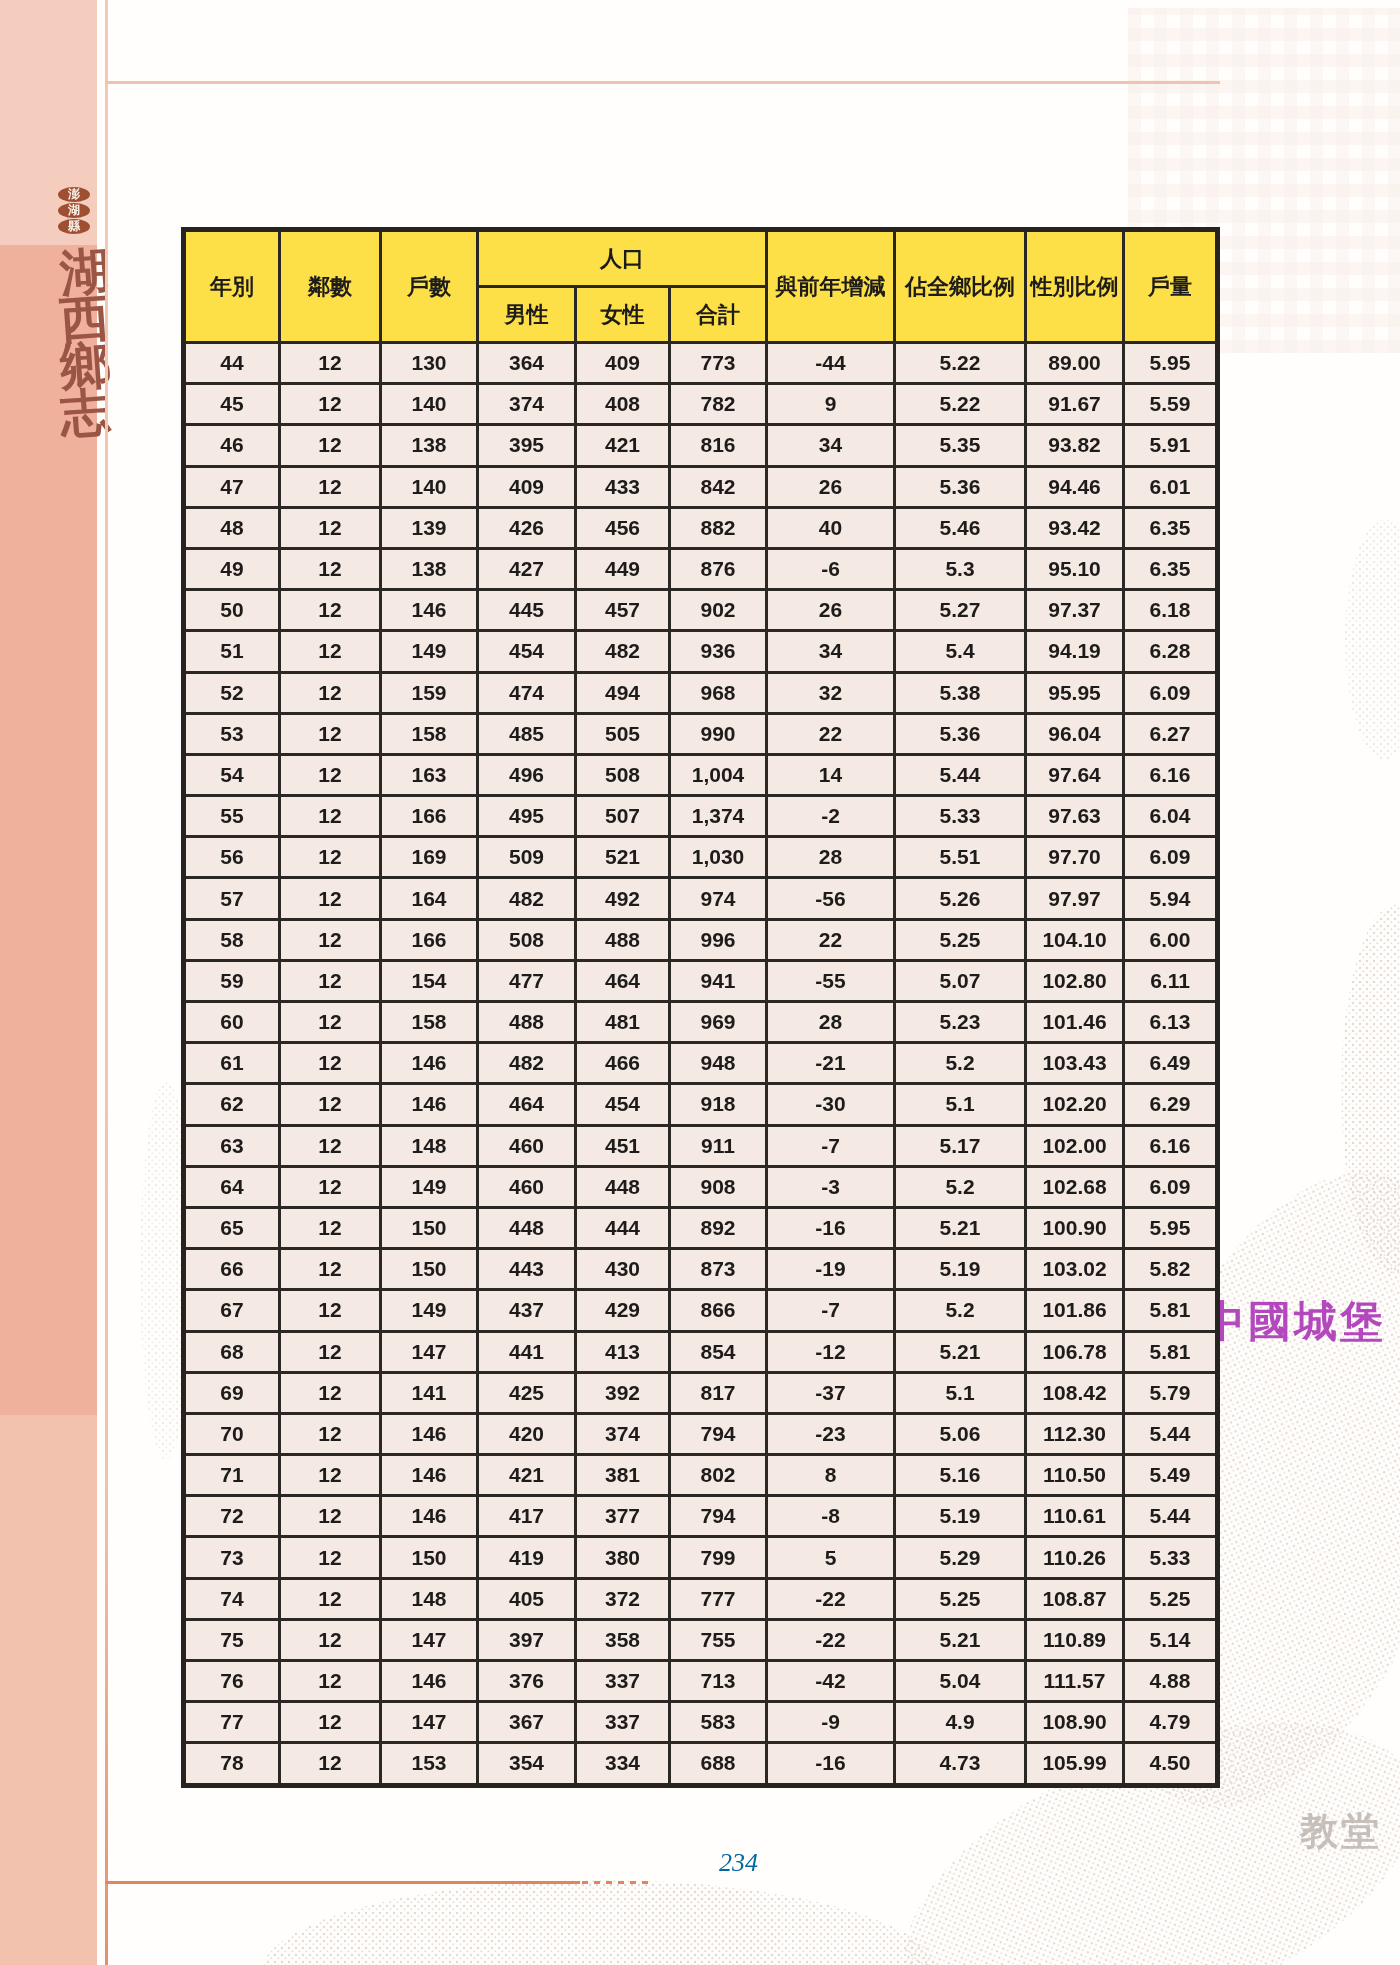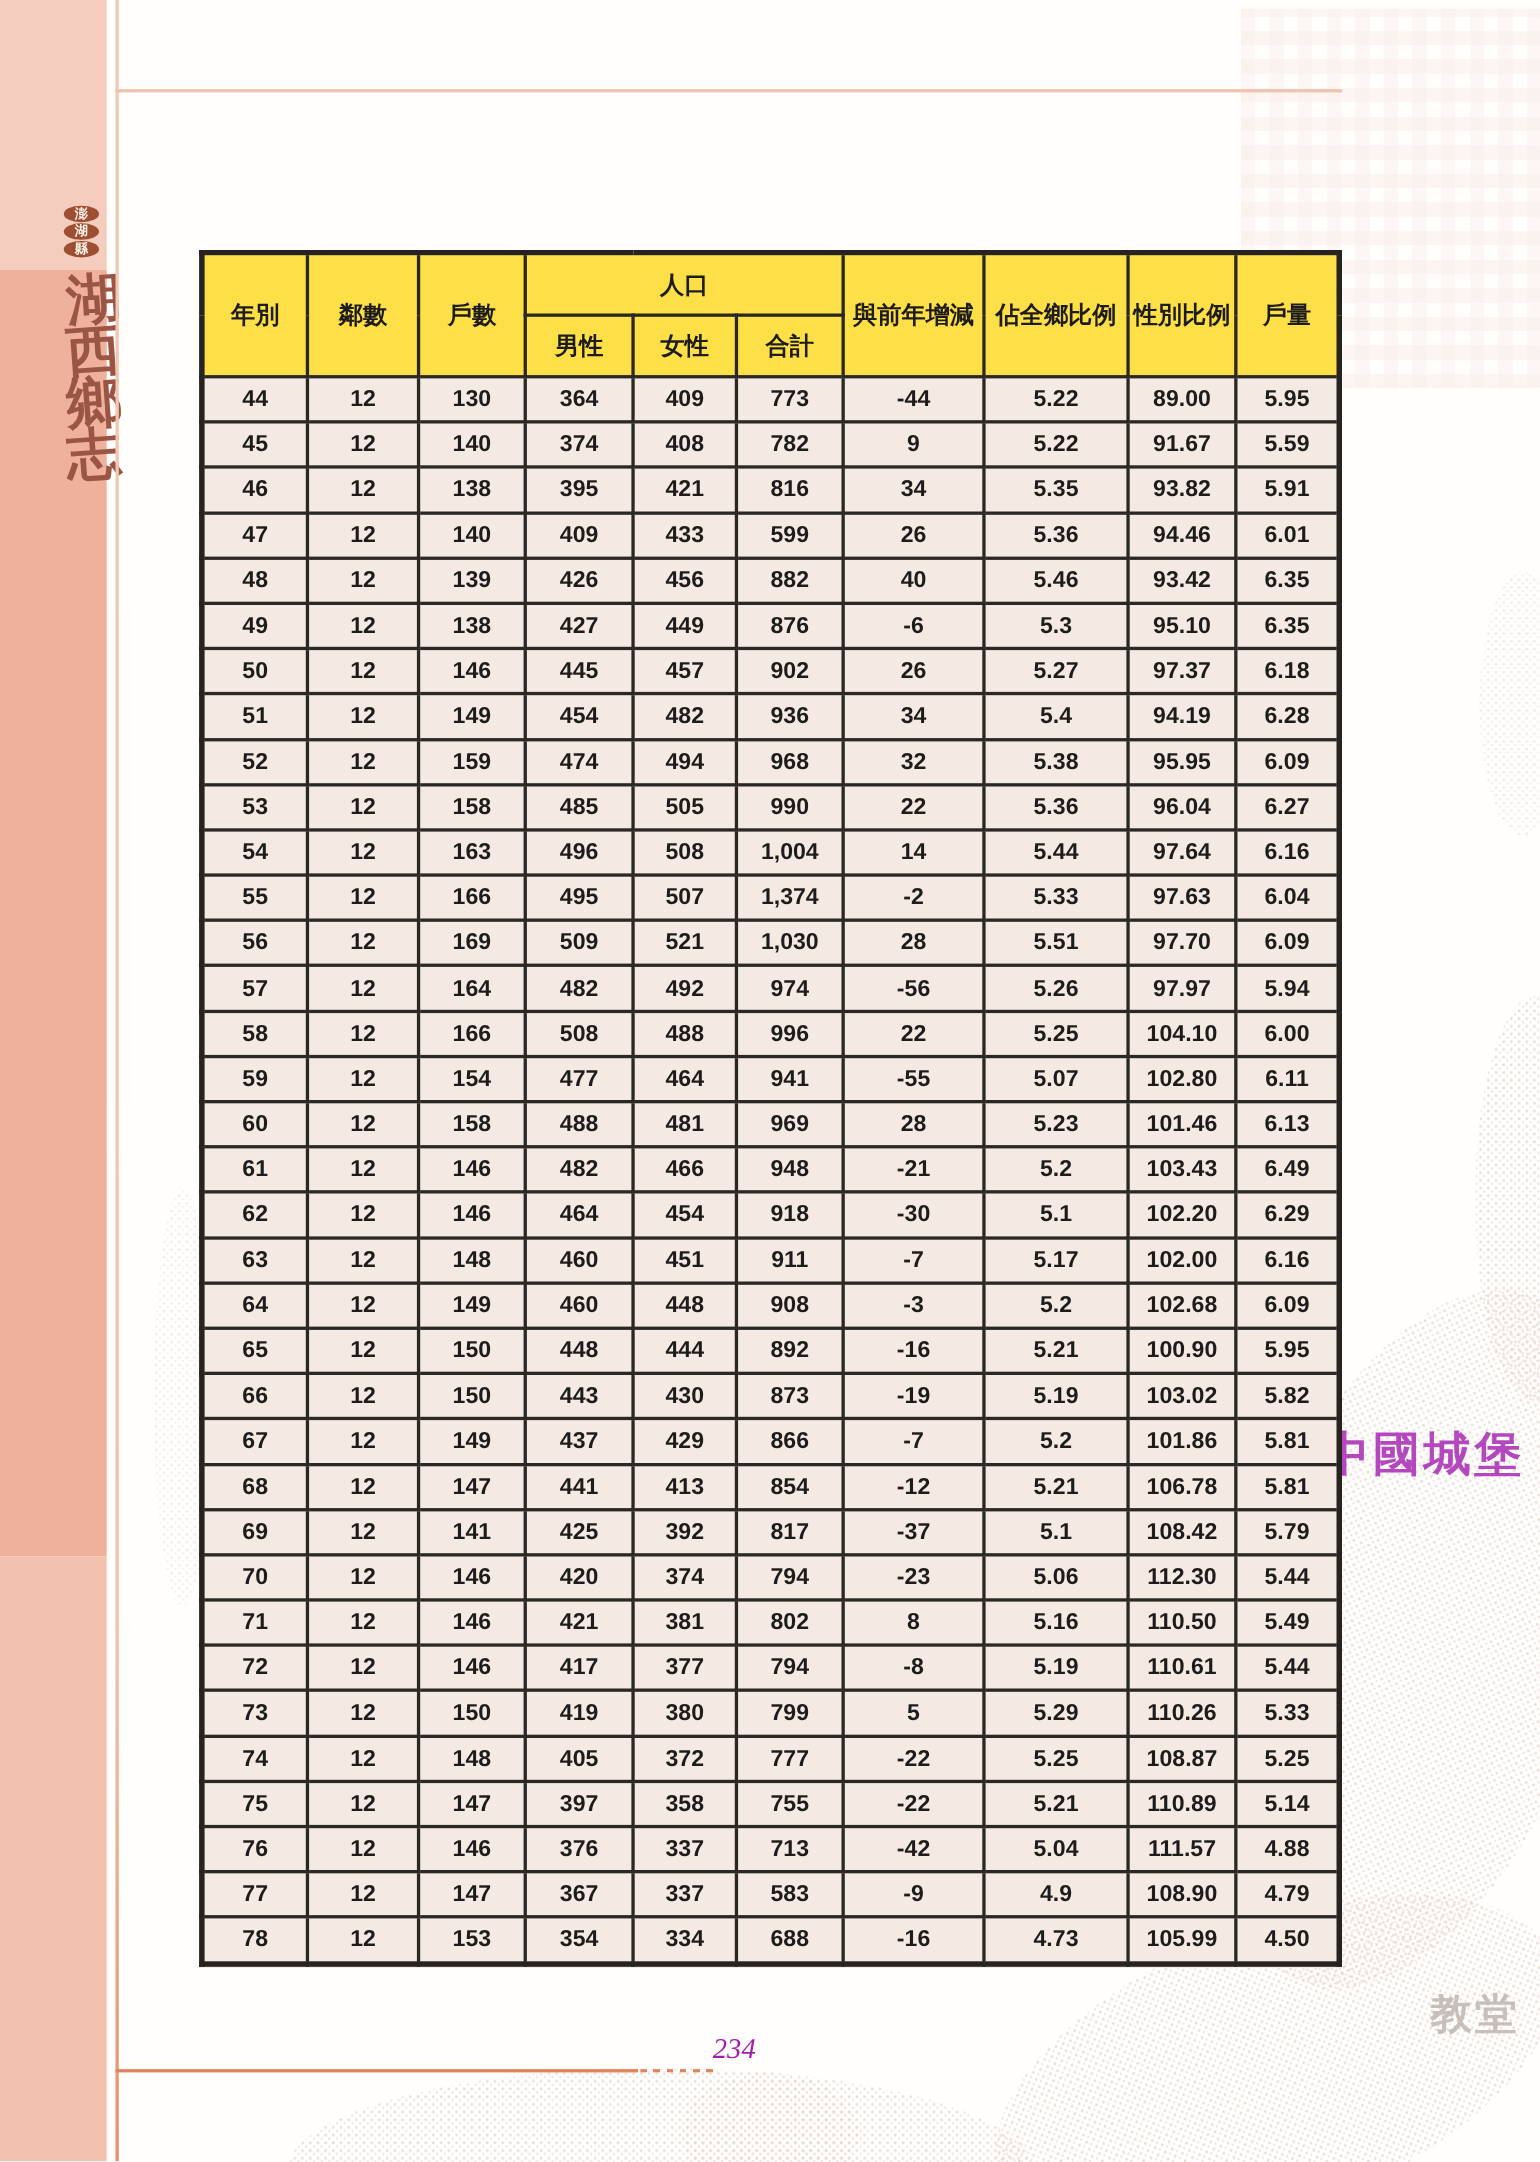--- a/index.html
+++ b/index.html
@@ -30,22 +30,22 @@
      color:#9a5544;font-family:"DejaVu Serif",serif;font-weight:bold;}
   .booktitle .c{font-size:50px;line-height:47px;transform:rotate(-4deg);}
 
   
   .vrule{position:absolute;left:105px;top:0;width:3px;height:1965px;
      background:linear-gradient(#f2c9b4 0%,#f0c3ab 75%,#e4916a 100%);}
   .hrule-top{position:absolute;left:105px;top:81px;width:1115px;height:3px;background:#eec4ae;}
   .hrule-bot{position:absolute;left:105px;top:1881px;width:475px;height:3px;background:#e2855c;}
   .hrule-dots{position:absolute;left:582px;top:1881px;width:68px;height:3px;
      background:repeating-linear-gradient(90deg,#e2855c 0 6px,transparent 6px 12px);}
-  .pagenum{position:absolute;left:648px;top:1848px;width:110px;text-align:left;
-     font-size:26px;font-style:italic;color:#a21caf;font-family:"Liberation Serif",serif;}
+  .pagenum{position:absolute;left:648px;top:1848px;width:110px;text-align:right;
+     font-size:26px;font-style:italic;color:#0369a1;font-family:"Liberation Serif",serif;}
 
   
   table.pop{position:absolute;left:181px;top:227px;border-collapse:collapse;table-layout:fixed;
      background:#f5eae3;border:5px solid #262320;}
   table.pop th,table.pop td{border:3px solid #2a2724;text-align:center;vertical-align:middle;
      color:#1e1c1a;padding:0;}
   table.pop thead th{background:#fde047;font-size:22px;font-weight:bold;height:53px;}
   table.pop thead tr.sub th{height:53px;}
   table.pop tbody td{font-size:21px;font-weight:bold;height:38.2px;background:#f5eae3;}
 </style>
@@ -165,21 +165,21 @@
           <td>5.35</td>
           <td>93.82</td>
           <td>5.91</td>
         </tr>
         <tr>
           <td>47</td>
           <td>12</td>
           <td>140</td>
           <td>409</td>
           <td>433</td>
-          <td>599</td>
+          <td>842</td>
           <td>26</td>
           <td>5.36</td>
           <td>94.46</td>
           <td>6.01</td>
         </tr>
         <tr>
           <td>48</td>
           <td>12</td>
           <td>139</td>
           <td>426</td>

